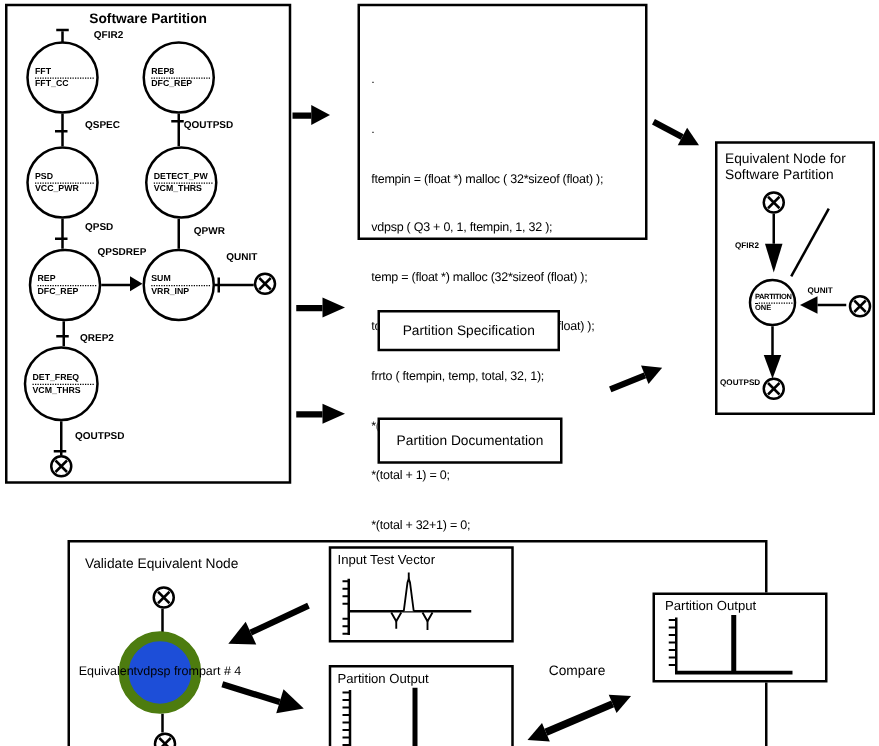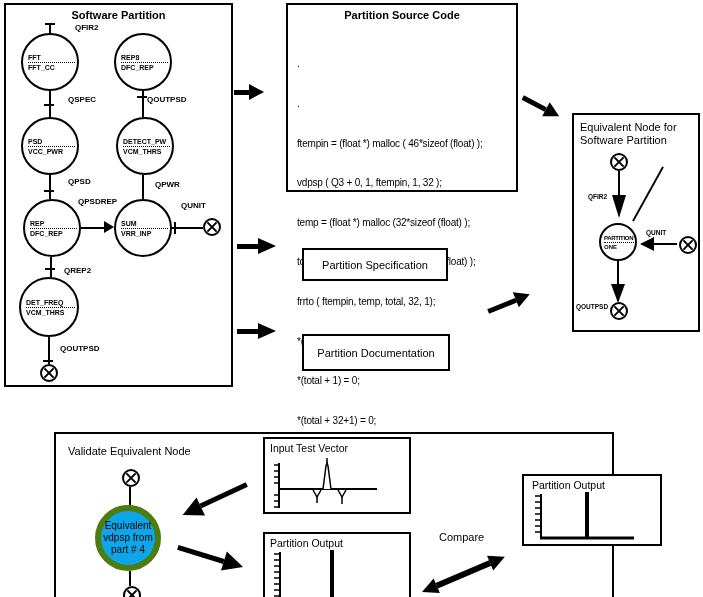--- a/index.html
+++ b/index.html
@@ -22,22 +22,22 @@
   .otimes::before{transform:translate(-50%,-50%) rotate(45deg)}
   .otimes::after{transform:translate(-50%,-50%) rotate(-45deg)}
   .tri{position:absolute;width:0;height:0}
   .arrow{position:absolute;display:flex;align-items:center}
   .arrow .shaft{background:#000;height:5px}
   .arrow .head-r{width:0;height:0;border-top:8px solid transparent;border-bottom:8px solid transparent;border-left:15px solid #000}
   .arrow .head-l{width:0;height:0;border-top:8px solid transparent;border-bottom:8px solid transparent;border-right:16px solid #000}
   .codeblock{position:absolute;left:9px;top:26px;right:2px;font-size:10px;letter-spacing:-0.2px;
              line-height:13.2px;white-space:pre;overflow:hidden}
   .plotbox-title{position:absolute;font-weight:normal;font-size:10.5px;white-space:nowrap}
-  .node3{position:absolute;border:6px solid #4d7c0f;border-radius:50%;box-sizing:border-box;background:#0ea5e9;
-         display:flex;flex-direction:column;justify-content:center;align-items:center;text-align:center}
+  .node3{position:absolute;border:8px solid #4d7c0f;border-radius:50%;box-sizing:border-box;background:#1d4ed8;
+         display:flex;flex-direction:row;justify-content:center;align-items:center;text-align:center}
   .node3 div{font-size:10px;line-height:12px;white-space:nowrap}
 </style>
 </head>
 <body>
 
 <div id="canvas">
 
   <div class="box" style="left:4px;top:3px;width:229px;height:384px">
     <div class="ctitle">Software Partition</div>
 
@@ -105,25 +105,24 @@
       <span class="b">VCM_THRS</span>
     </div>
 
     <div class="vline" style="left:42px;top:332px;height:27px"></div>
     <div class="hline" style="left:37px;top:355px;width:10px"></div>
     <div class="qlabel" style="left:54px;top:339px">QOUTPSD</div>
     <div class="otimes" style="left:34px;top:359px"></div>
   </div>
 
   <div class="box" style="left:286px;top:3px;width:232px;height:189px">
-    <div class="ctitle">Partition Source Code</div>
     <div class="codeblock">
       <div>.</div>
       <div>.</div>
-      <div>ftempin = (float *) malloc ( 46*sizeof (float) );</div>
+      <div>ftempin = (float *) malloc ( 32*sizeof (float) );</div>
       <div>vdpsp ( Q3 + 0, 1, ftempin, 1, 32 );</div>
       <div>temp = (float *) malloc (32*sizeof (float) );</div>
       <div>total = (float *) malloc (34*2*sizeof (float) );</div>
       <div>frrto ( ftempin, temp, total, 32, 1);</div>
       <div>*(total +32) = *(total +1);</div>
       <div>*(total + 1) = 0;</div>
       <div>*(total + 32+1) = 0;</div>
       <div>.</div>
       <div>.</div>
     </div>

